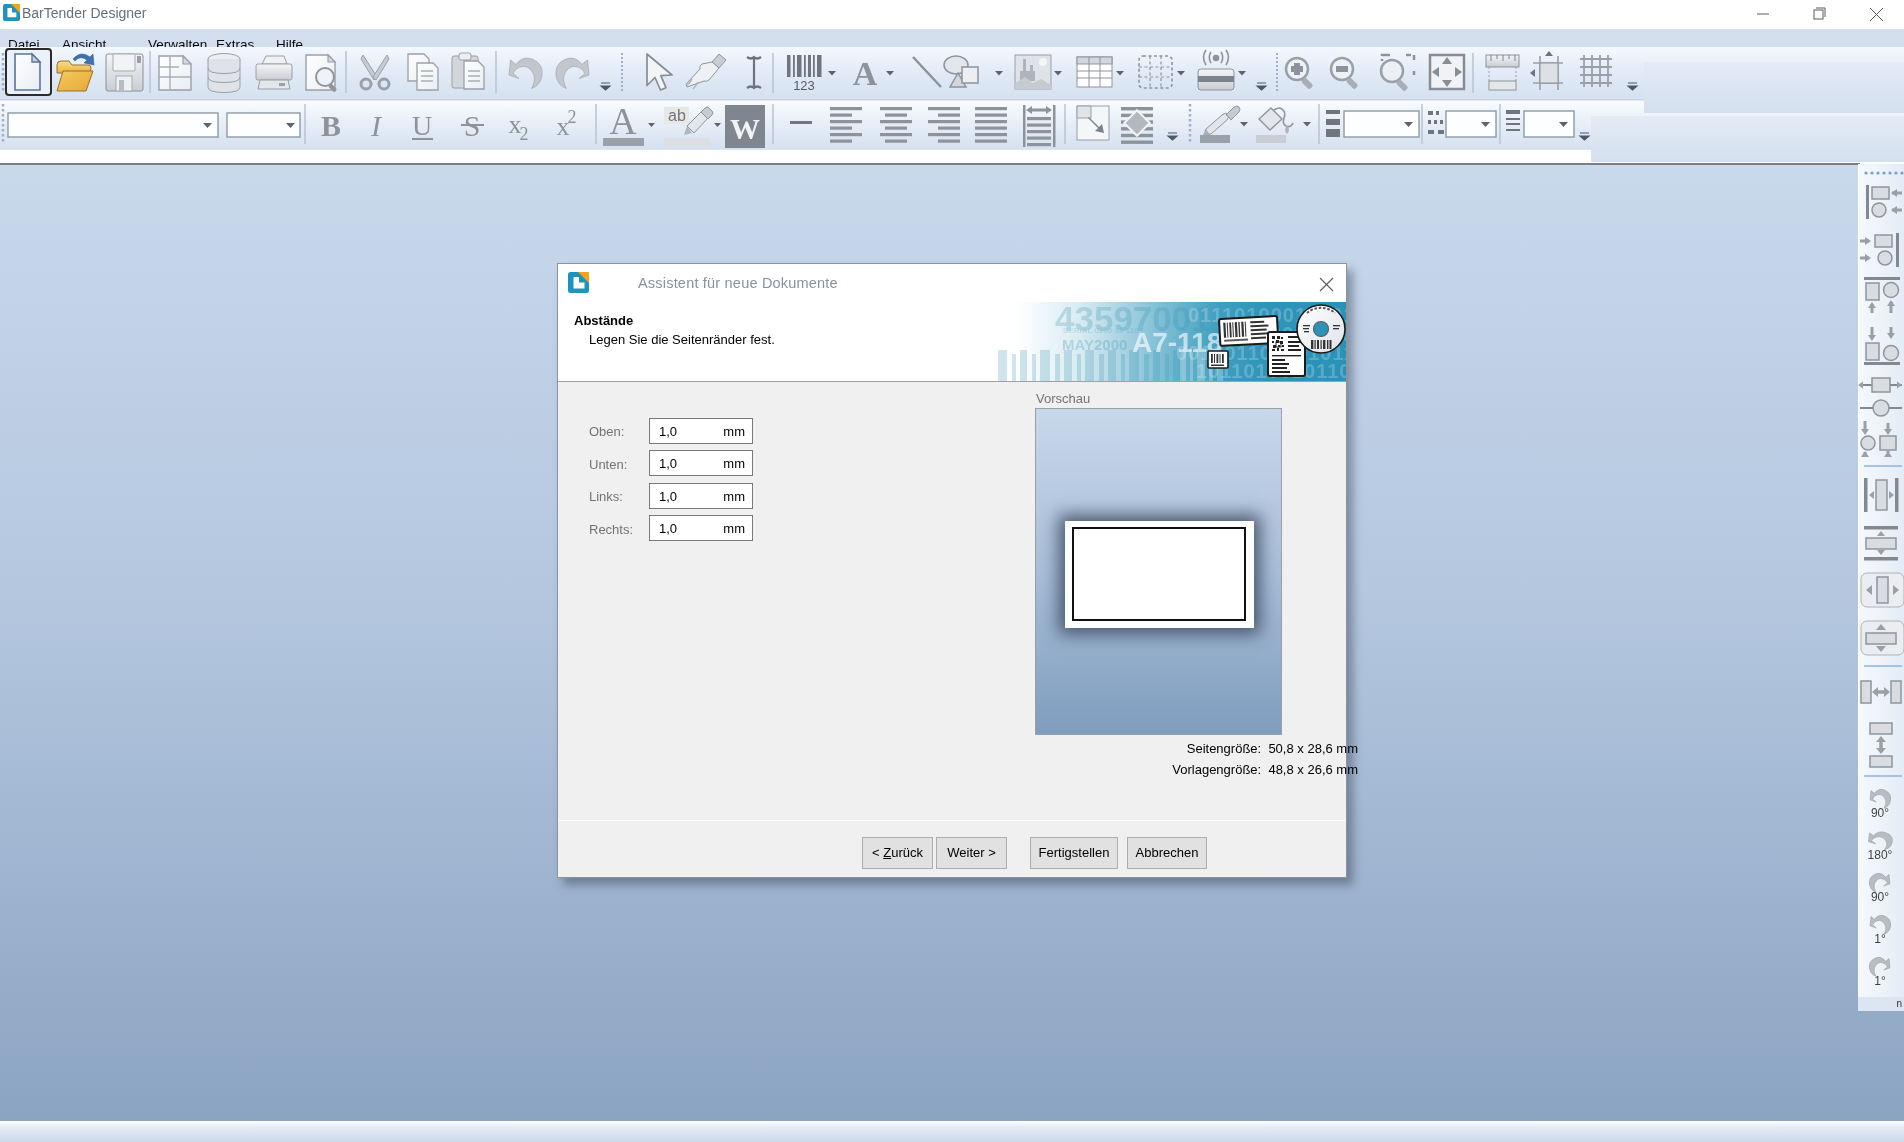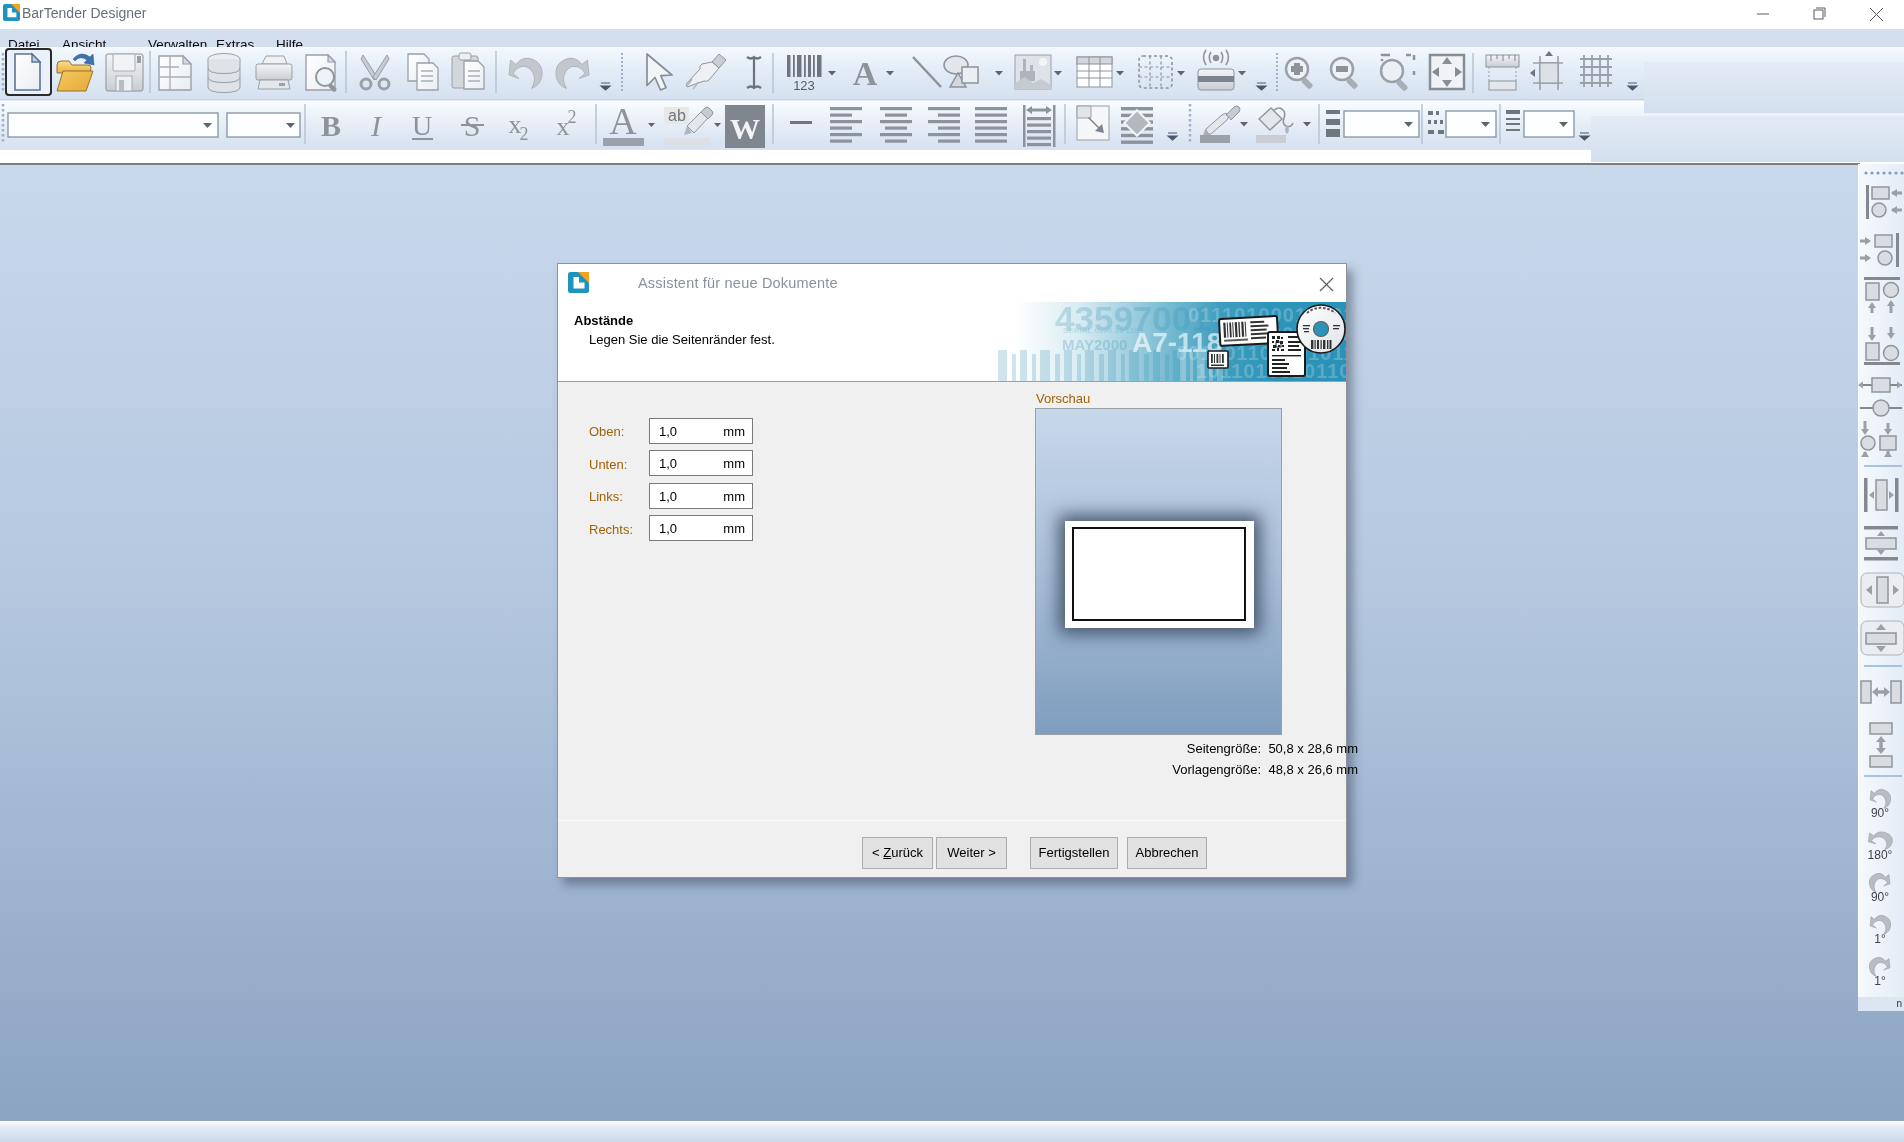--- a/index.html
+++ b/index.html
@@ -32,21 +32,21 @@
 
 #dialog { left:557px; top:263px; width:790px; height:615px; background:#f0f0f0; border:1px solid #8b939e; box-shadow:6px 7px 9px rgba(50,62,80,0.45); }
 #dlgtitle { left:0; top:0; width:788px; height:38px; background:#ffffff; }
 #dlgtitletext { left:36px; top:11px; font-size:14.5px; color:#8792a0; letter-spacing:0.2px;margin-left:44px; }
 #dlgbanner { left:0; top:38px; width:788px; height:79px; overflow:hidden; }
 #dlghead1 { left:16px; top:49px; font-size:13px; font-weight:bold; color:#000; }
 #dlghead2 { left:31px; top:68px; font-size:13px; color:#000; }
 #dlgsep1 { left:0; top:117px; width:788px; height:1px; background:#a0a0a0; }
 #dlgsep2 { left:0; top:556px; width:788px; height:1px; background:#a5a5a5; border-bottom:1px solid #fdfdfd; }
 
-.flabel { position:absolute; font-size:13px; color:#a16207; }
+.flabel { position:absolute; font-size:13px; color:#737373; }
 .fbox { position:absolute; width:104px; height:26px; background:#fff; border:1px solid #7a7a7a; font-size:13px; color:#000; }
 .fval { position:absolute; left:9px; top:5px; }
 .funit { position:absolute; right:7px; top:5px; }
 
 #preview { left:477px; top:144px; width:247px; height:327px; border:1px solid #98a0aa; background:linear-gradient(180deg,#c8d8eb 0%, #a9bed8 50%, #7f9dbe 100%); }
 #pvpage { position:absolute; left:29px; top:112px; width:189px; height:107px; background:#ffffff; box-shadow:0 0 16px 6px rgba(48,63,84,0.8); }
 #pvinner { position:absolute; left:7px; top:6px; width:174px; height:94px; border:2px solid #111; background:#fff; }
 .pvtext { position:absolute; font-size:13px; color:#000; width:400px; text-align:right; }
 
 .btn { position:absolute; height:32px; background:#e1e1e1; border:1px solid #adadad; font-size:13px; color:#000; text-align:center; }

